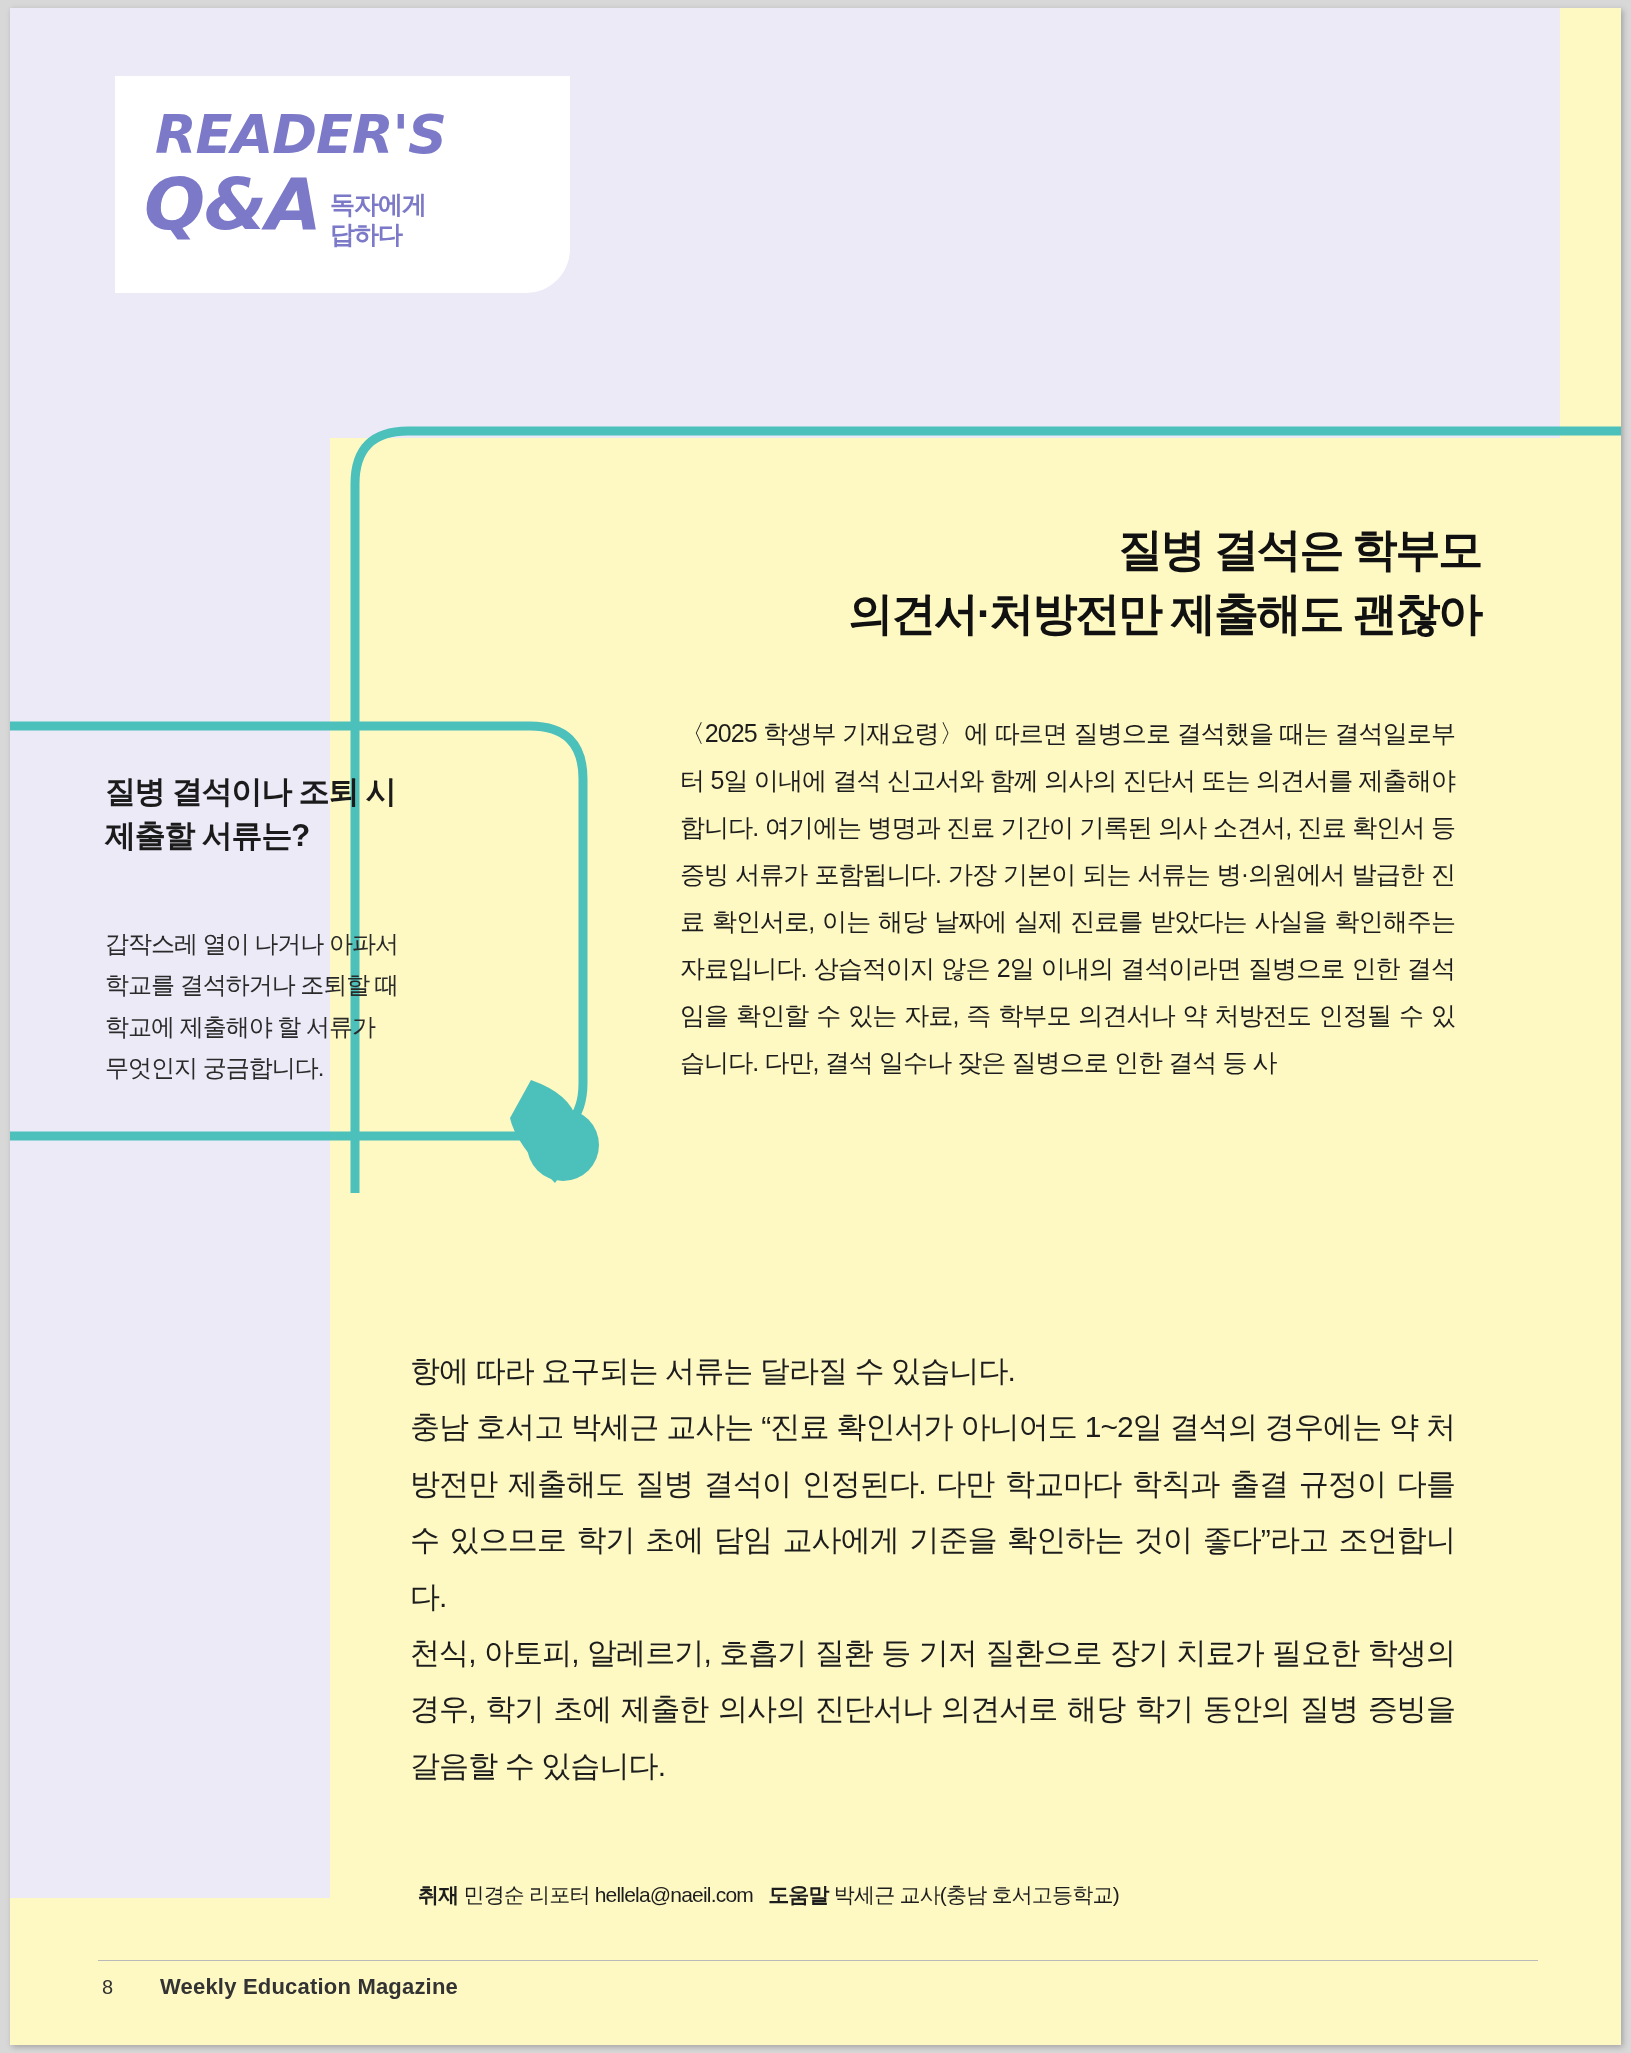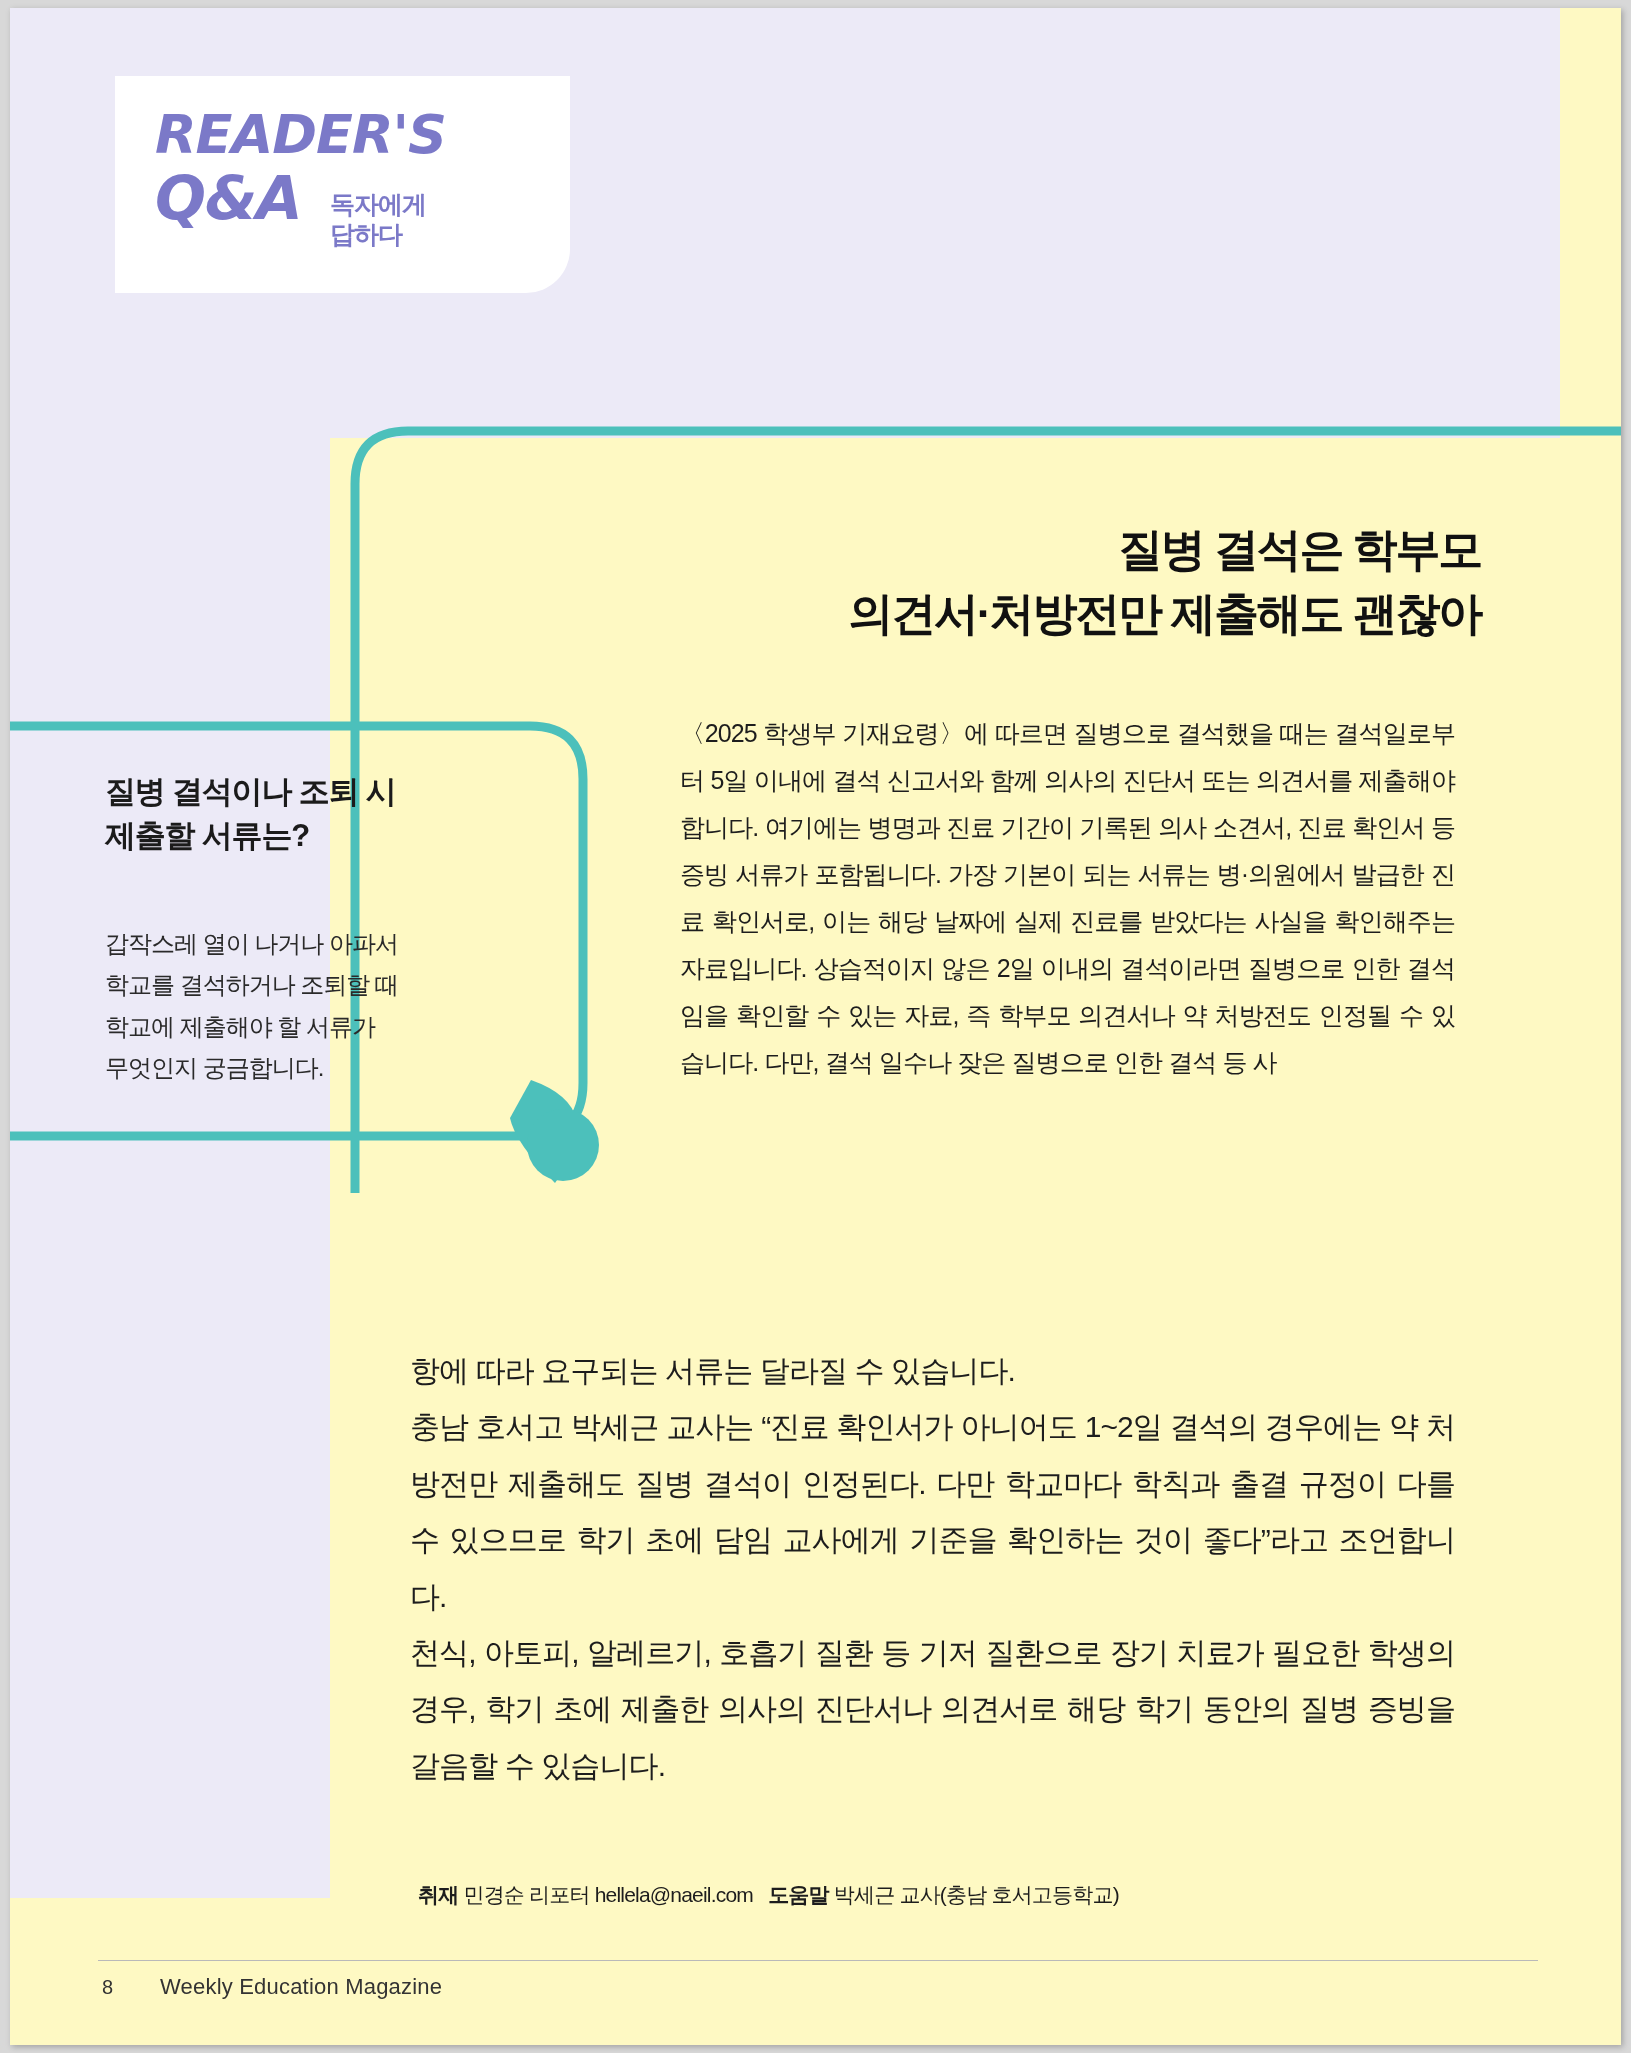--- a/index.html
+++ b/index.html
@@ -61,26 +61,26 @@
     font-family: "DejaVu Sans", sans-serif;
     font-weight: 700;
     font-style: italic;
     font-size: 54px;
     letter-spacing: -1px;
     color: #7b79c8;
     line-height: 1;
   }
   .logo-line2 {
     position: absolute;
-    left: 145px;
+    left: 134px;
     top: 160px;
     font-family: "DejaVu Sans", sans-serif;
     font-weight: 700;
     font-style: italic;
-    font-size: 60px;
+    font-size: 72px;
     letter-spacing: -1px;
     color: #7b79c8;
     line-height: 1;
   }
   .logo-kr {
     position: absolute;
     left: 320px;
     top: 182px;
     font-size: 25px;
     font-weight: 700;
@@ -186,21 +186,21 @@
     left: 92px;
     top: 1968px;
     font-size: 20px;
     color: #333;
   }
   .footer-title {
     position: absolute;
     left: 150px;
     top: 1966px;
     font-size: 22px;
-    font-weight: 400;
+    font-weight: 700;
     color: #333;
     letter-spacing: 0.2px;
   }
 </style>
 </head>
 <body>
 
 <div class="page">
 
   <div class="lavender-panel"></div>

